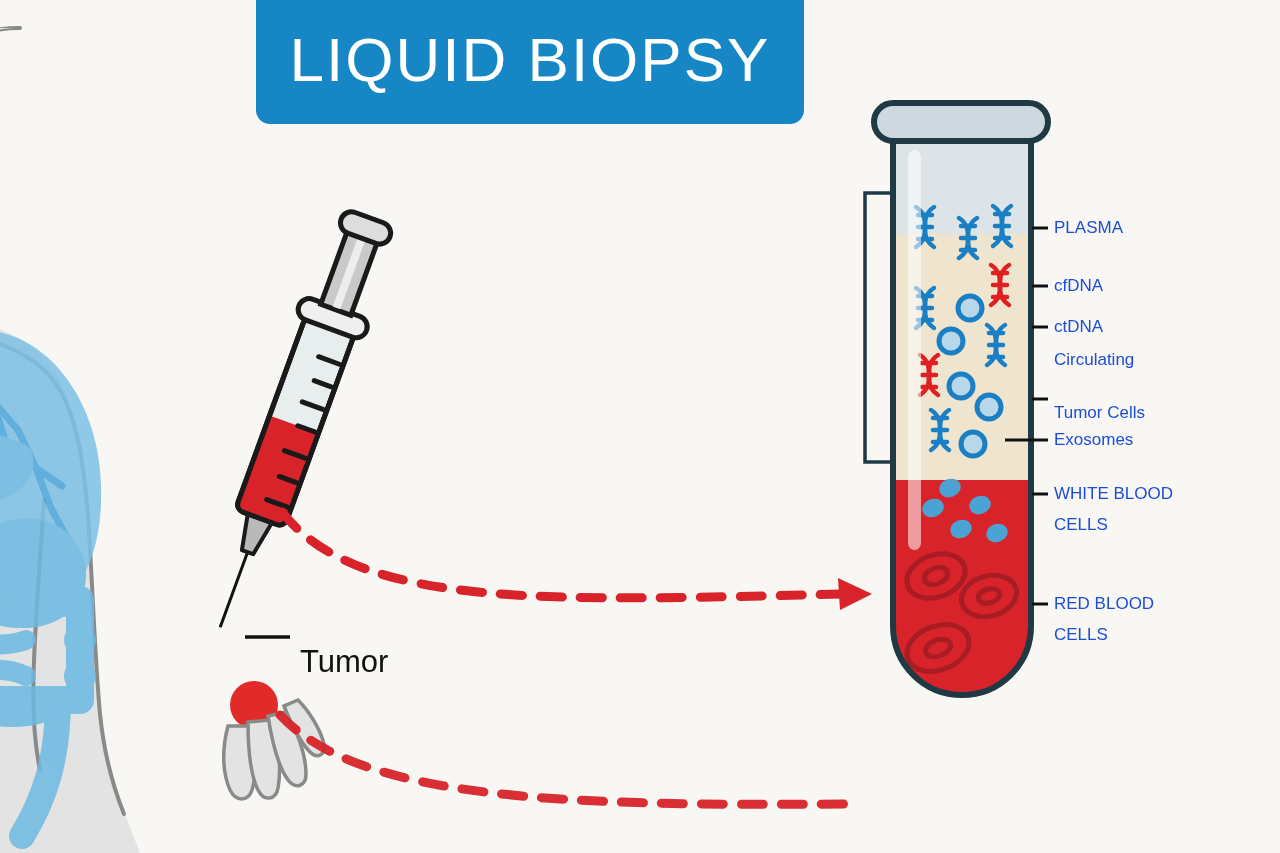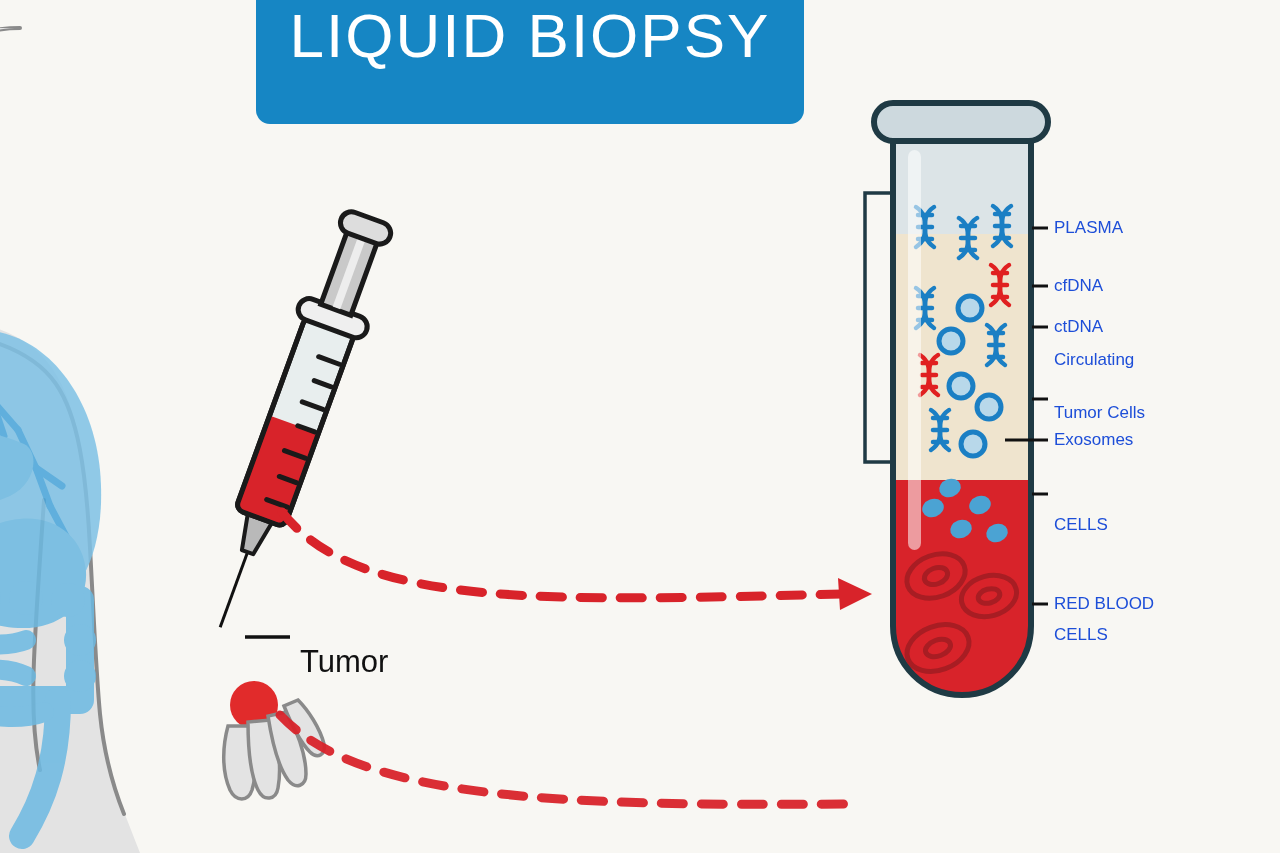--- a/index.html
+++ b/index.html
@@ -9,21 +9,21 @@
     font-family:"Liberation Sans",sans-serif;
     overflow:hidden;position:relative;
   }
   #stage{position:absolute;left:0;top:0;width:1280px;height:853px;}
   svg.layer{position:absolute;left:0;top:0;width:1280px;height:853px;}
 
   .title-banner{
     position:absolute;left:256px;top:0;width:548px;height:124px;
     background:#1686C4;
     border-radius:0 0 14px 14px;
-    display:flex;justify-content:center;
+    display:flex;align-items:center;justify-content:center;
   }
   .title-text{
     color:#FFFFFF;
     font-size:62px;
     letter-spacing:2px;
     font-weight:400;
     font-family:"Liberation Sans",sans-serif;
     white-space:nowrap;
     padding-bottom:6px;
   }
@@ -344,20 +344,21 @@
 
   <div class="lbl" style="left:1054px;top:270px;">cfDNA</div>
 
   <div class="lbl" style="left:1054px;top:311px;">ctDNA</div>
 
   <div class="lbl" style="left:1054px;top:344px;">Circulating</div>
   <div class="lbl" style="left:1054px;top:383px;margin-top:14px;">Tumor Cells</div>
 
   <div class="lbl" style="left:1054px;top:424px;">Exosomes</div>
 
+  <div class="lbl" style="left:1054px;top:478px;">WHITE BLOOD</div>
   <div class="lbl" style="left:1054px;top:509px;">CELLS</div>
 
   <div class="lbl" style="left:1054px;top:588px;">RED BLOOD</div>
   <div class="lbl" style="left:1054px;top:619px;">CELLS</div>
 
   <div class="lbl-tumor" style="left:300px;top:620px;margin-top:24px;">Tumor</div>
 
 </div>
 
 </body></html>

